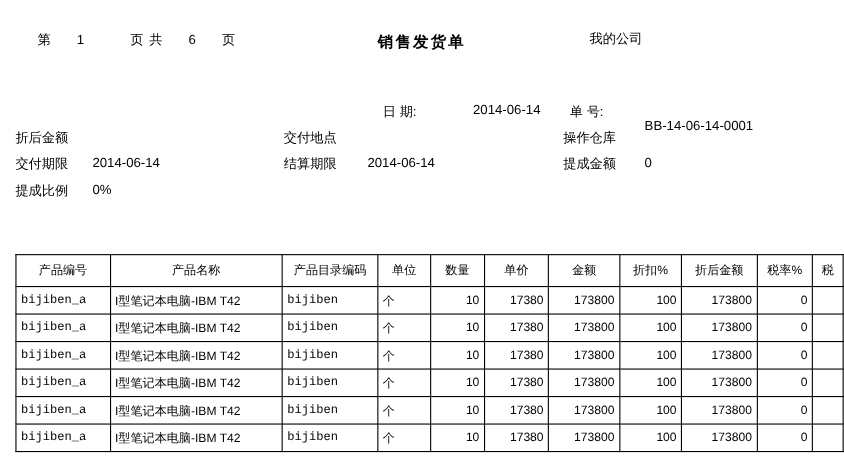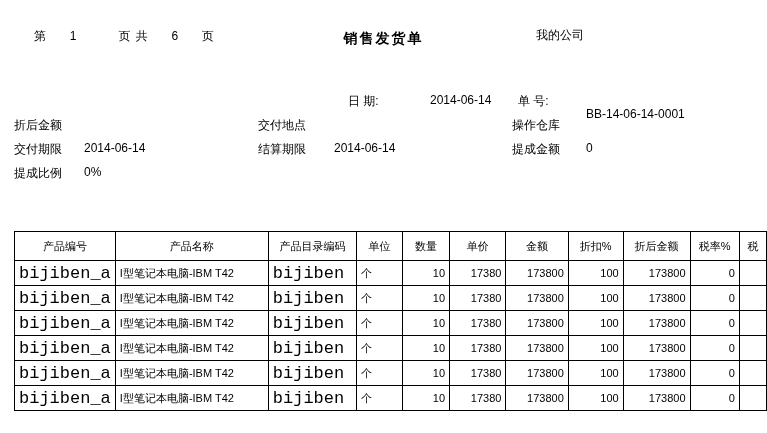--- a/index.html
+++ b/index.html
@@ -102,21 +102,21 @@
     white-space: nowrap;
   }
   .items thead th {
     height: 28px;
     text-align: center;
     vertical-align: middle;
     line-height: 1.1;
   }
   .items td.num { text-align: right; margin-top: 12px; }
   .items td.txt { text-align: left; }
-  .items td.mono { font-family: "Liberation Mono", monospace; font-size: 17px; }
+  .items td.mono { font-family: "Liberation Mono", monospace; font-size: 11px; }
   .w-code  { width: 88px; }
   .w-name  { width: 170px; margin-left: 35px; }
   .w-cat   { width: 86px; }
   .w-unit  { width: 50px; }
   .w-qty   { width: 52px; }
   .w-price { width: 62px; }
   .w-amt   { width: 68px; }
   .w-disc  { width: 58px; }
   .w-damt  { width: 70px; }
   .w-tax   { width: 48px; }

